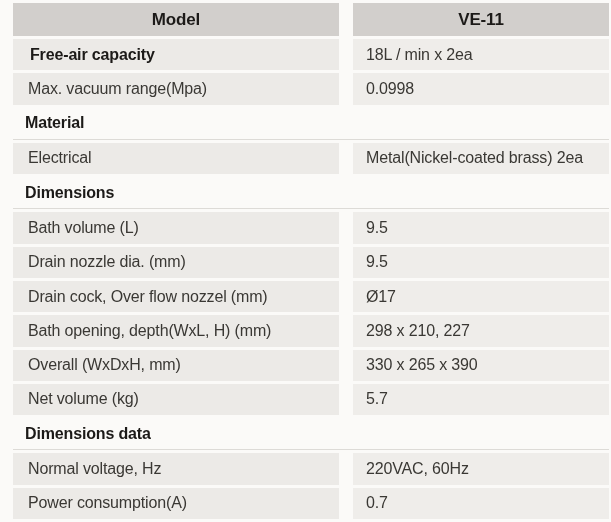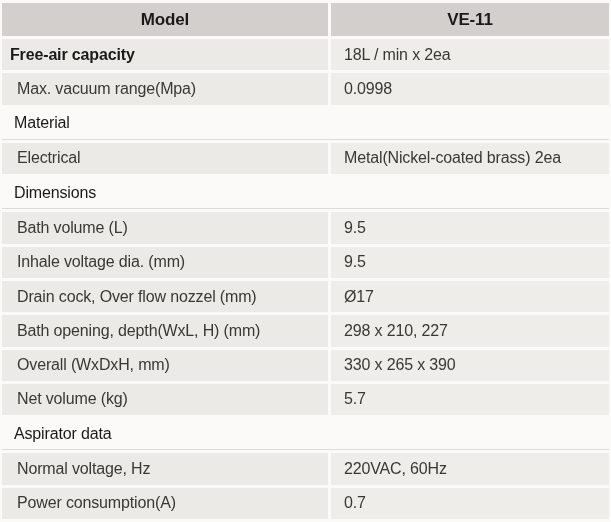--- a/index.html
+++ b/index.html
@@ -35,20 +35,21 @@
     flex: 1 1 auto;
     min-height: 0;
   }
   .cell {
     display: flex;
     align-items: center;
     font-size: 16px;
     letter-spacing: -0.15px;
     white-space: nowrap;
     overflow: hidden;
+    margin-left: 11px;
   }
   .cell.label {
     flex: 0 0 326px;
     background: var(--row-bg);
     padding-left: 15px;
   }
   .cell.value {
     flex: 1 1 auto;
     background: var(--value-bg);
     padding-left: 13px;
@@ -58,26 +59,26 @@
     background: var(--header-bg);
     justify-content: center;
     padding: 0;
     font-weight: bold;
     font-size: 17px;
     color: var(--text-strong);
   }
   .row.strong-label .cell.label {
     font-weight: bold;
     color: var(--text-strong);
-    padding-left: 8px;
+    padding-left: 17px;
   }
   .row.section .cell {
     flex: 1 1 auto;
     background: transparent;
-    font-weight: normal;
+    font-weight: bold;
     color: var(--text-strong);
     padding-left: 12px;
     border-bottom: 1px solid var(--section-border);
   }
 </style>
 </head>
 <body>
 
 <div class="spec-table">
 
@@ -110,21 +111,21 @@
   <div class="row section">
     <div class="cell">Dimensions</div>
   </div>
 
   <div class="row">
     <div class="cell label">Bath volume (L)</div>
     <div class="cell value">9.5</div>
   </div>
 
   <div class="row">
-    <div class="cell label">Inhale voltage dia. (mm)</div>
+    <div class="cell label">Drain nozzle dia. (mm)</div>
     <div class="cell value">9.5</div>
   </div>
 
   <div class="row">
     <div class="cell label">Drain cock, Over flow nozzel (mm)</div>
     <div class="cell value">Ø17</div>
   </div>
 
   <div class="row">
     <div class="cell label">Bath opening, depth(WxL, H) (mm)</div>
@@ -135,21 +136,21 @@
     <div class="cell label">Overall (WxDxH, mm)</div>
     <div class="cell value">330 x 265 x 390</div>
   </div>
 
   <div class="row">
     <div class="cell label">Net volume (kg)</div>
     <div class="cell value">5.7</div>
   </div>
 
   <div class="row section">
-    <div class="cell">Aspirator data</div>
+    <div class="cell">Dimensions data</div>
   </div>
 
   <div class="row">
     <div class="cell label">Normal voltage, Hz</div>
     <div class="cell value">220VAC, 60Hz</div>
   </div>
 
   <div class="row">
     <div class="cell label">Power consumption(A)</div>
     <div class="cell value">0.7</div>

